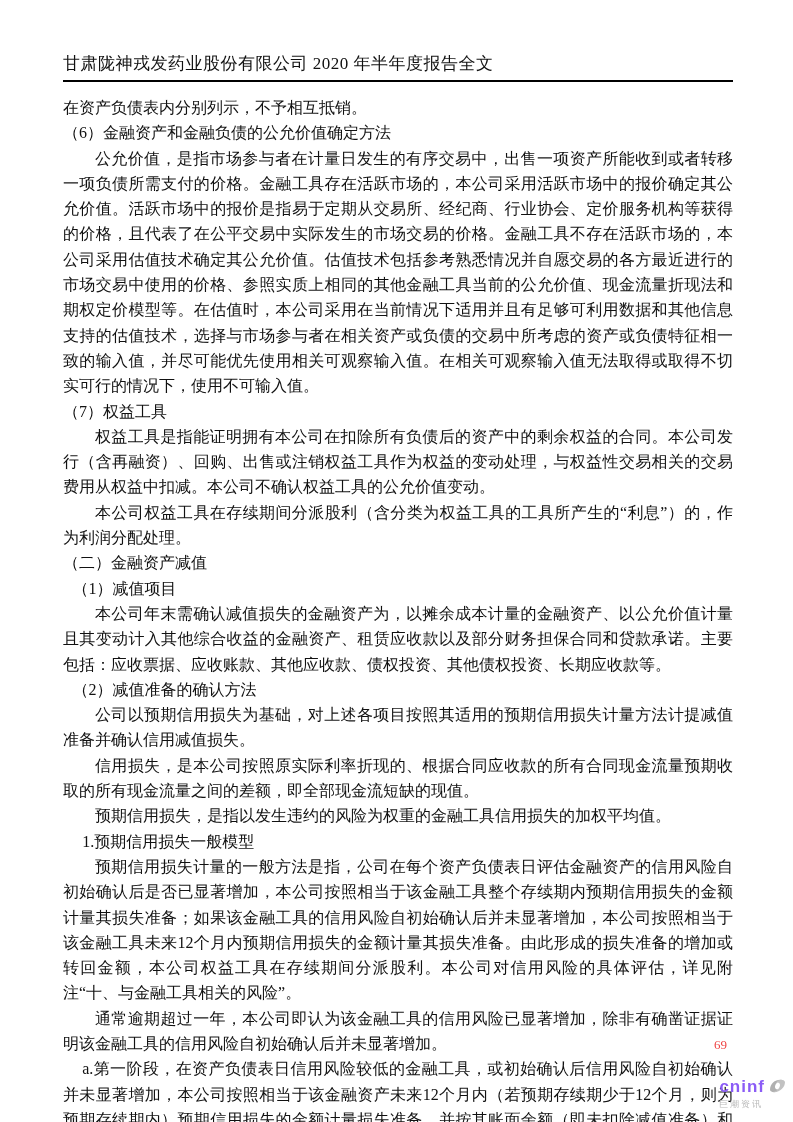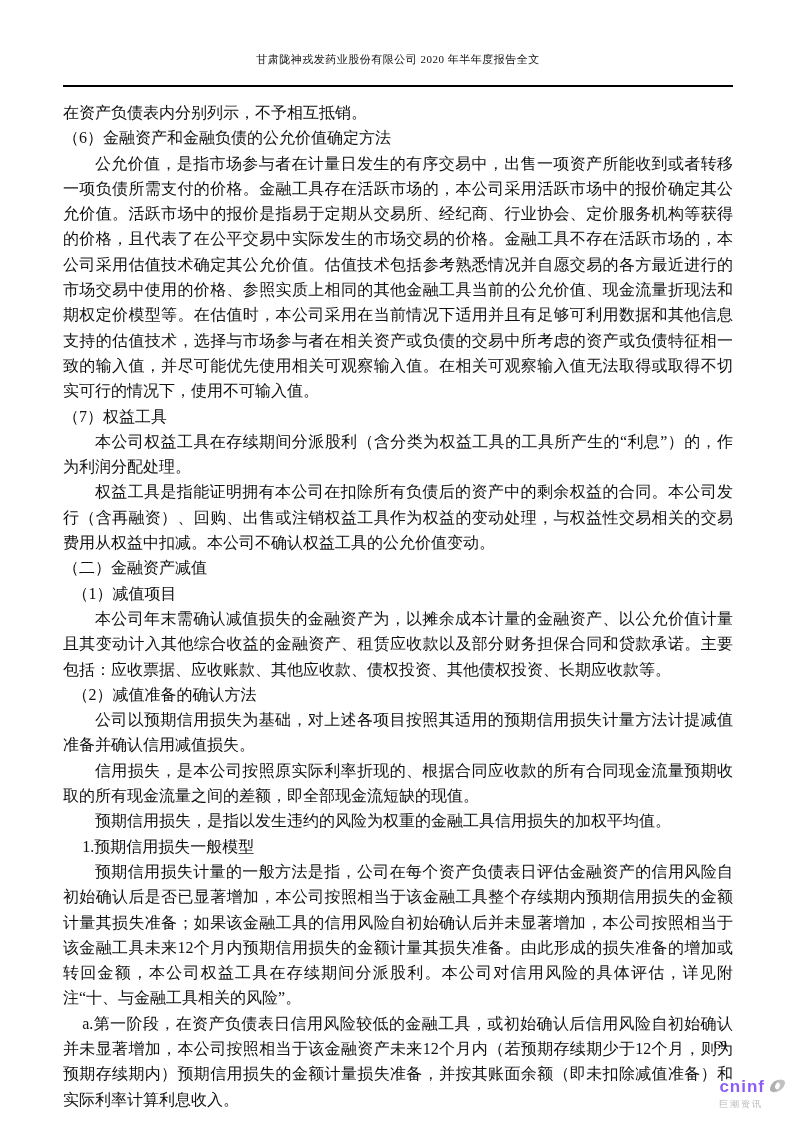--- a/index.html
+++ b/index.html
@@ -3,24 +3,24 @@
 <meta charset="utf-8">
 <style>
   html,body{margin:0;padding:0;}
   body{
     width:793px;height:1122px;background:#ffffff;position:relative;overflow:hidden;
     font-family:"Liberation Serif","DejaVu Serif",serif;
     color:#111;
   }
   .page{position:absolute;left:63px;top:52px;width:670px;}
   .doc-header{
-    text-align:center;
-    font-size:11px;
+    text-align:left;
+    font-size:17px;
     letter-spacing:0.5px;
-    padding-bottom:18px;
+    padding-bottom:5px;
     border-bottom:2px solid #000;
     white-space:nowrap;
   }
   .doc-body{margin-top:13px;}
   .doc-body p{
     margin:0;
     font-size:16px;
     line-height:25.3px;
     text-align:justify;
     text-justify:inter-ideograph;
@@ -28,21 +28,21 @@
   }
   .indent-0{text-indent:0;}
   .indent-1{text-indent:0.6em;}
   .indent-15{text-indent:1.2em;}
   .indent-2{text-indent:2em;}
   .page-number{
     position:absolute;
     right:66px;
     top:1037px;
     font-size:13px;
-    color:#000000;
+    color:#ef4444;
   }
   .cninfo{
     position:absolute;
     right:6px;
     top:1077px;
     width:110px;
     color:#b3b3b3;
     text-align:right;
     line-height:1.1;
     font-family:"Liberation Sans","DejaVu Sans",sans-serif;
@@ -77,31 +77,32 @@
 <body>
 
 <div class="page">
   <div class="doc-header">甘肃陇神戎发药业股份有限公司 2020 年半年度报告全文</div>
 
   <div class="doc-body">
       <p class="indent-0">在资产负债表内分别列示，不予相互抵销。</p>
       <p class="indent-0">（6）金融资产和金融负债的公允价值确定方法</p>
       <p class="indent-2">公允价值，是指市场参与者在计量日发生的有序交易中，出售一项资产所能收到或者转移一项负债所需支付的价格。金融工具存在活跃市场的，本公司采用活跃市场中的报价确定其公允价值。活跃市场中的报价是指易于定期从交易所、经纪商、行业协会、定价服务机构等获得的价格，且代表了在公平交易中实际发生的市场交易的价格。金融工具不存在活跃市场的，本公司采用估值技术确定其公允价值。估值技术包括参考熟悉情况并自愿交易的各方最近进行的市场交易中使用的价格、参照实质上相同的其他金融工具当前的公允价值、现金流量折现法和期权定价模型等。在估值时，本公司采用在当前情况下适用并且有足够可利用数据和其他信息支持的估值技术，选择与市场参与者在相关资产或负债的交易中所考虑的资产或负债特征相一致的输入值，并尽可能优先使用相关可观察输入值。在相关可观察输入值无法取得或取得不切实可行的情况下，使用不可输入值。</p>
       <p class="indent-0">（7）权益工具</p>
+      <p class="indent-2">权益工具是指能证明拥有本公司在扣除所有负债后的资产中的剩余权益的合同。本公司发行（含再融资）、回购、出售或注销权益工具作为权益的变动处理，与权益性交易相关的交易费用从权益中扣减。本公司不确认权益工具的公允价值变动。</p>
       <p class="indent-2">本公司权益工具在存续期间分派股利（含分类为权益工具的工具所产生的“利息”）的，作为利润分配处理。</p>
-      <p class="indent-2">权益工具是指能证明拥有本公司在扣除所有负债后的资产中的剩余权益的合同。本公司发行（含再融资）、回购、出售或注销权益工具作为权益的变动处理，与权益性交易相关的交易费用从权益中扣减。本公司不确认权益工具的公允价值变动。</p>
       <p class="indent-0">（二）金融资产减值</p>
       <p class="indent-1">（1）减值项目</p>
       <p class="indent-2">本公司年末需确认减值损失的金融资产为，以摊余成本计量的金融资产、以公允价值计量且其变动计入其他综合收益的金融资产、租赁应收款以及部分财务担保合同和贷款承诺。主要包括：应收票据、应收账款、其他应收款、债权投资、其他债权投资、长期应收款等。</p>
       <p class="indent-1">（2）减值准备的确认方法</p>
       <p class="indent-2">公司以预期信用损失为基础，对上述各项目按照其适用的预期信用损失计量方法计提减值准备并确认信用减值损失。</p>
       <p class="indent-2">信用损失，是本公司按照原实际利率折现的、根据合同应收款的所有合同现金流量预期收取的所有现金流量之间的差额，即全部现金流短缺的现值。</p>
       <p class="indent-2">预期信用损失，是指以发生违约的风险为权重的金融工具信用损失的加权平均值。</p>
       <p class="indent-15">1.预期信用损失一般模型</p>
       <p class="indent-2">预期信用损失计量的一般方法是指，公司在每个资产负债表日评估金融资产的信用风险自初始确认后是否已显著增加，本公司按照相当于该金融工具整个存续期内预期信用损失的金额计量其损失准备；如果该金融工具的信用风险自初始确认后并未显著增加，本公司按照相当于该金融工具未来12个月内预期信用损失的金额计量其损失准备。由此形成的损失准备的增加或转回金额，本公司权益工具在存续期间分派股利。本公司对信用风险的具体评估，详见附注“十、与金融工具相关的风险”。</p>
+      <p class="indent-2">通常逾期超过一年，本公司即认为该金融工具的信用风险已显著增加，除非有确凿证据证明该金融工具的信用风险自初始确认后并未显著增加。</p>
       <p class="indent-15">a.第一阶段，在资产负债表日信用风险较低的金融工具，或初始确认后信用风险自初始确认并未显著增加，本公司按照相当于该金融资产未来12个月内（若预期存续期少于12个月，则为预期存续期内）预期信用损失的金额计量损失准备，并按其账面余额（即未扣除减值准备）和实际利率计算利息收入。</p>
     </div>
 </div>
 
 <div class="page-number">69</div>
 
 <div class="cninfo">
   <div class="cninfo-top">
     <span class="cninfo-wordmark">cninf</span>
     <span>

